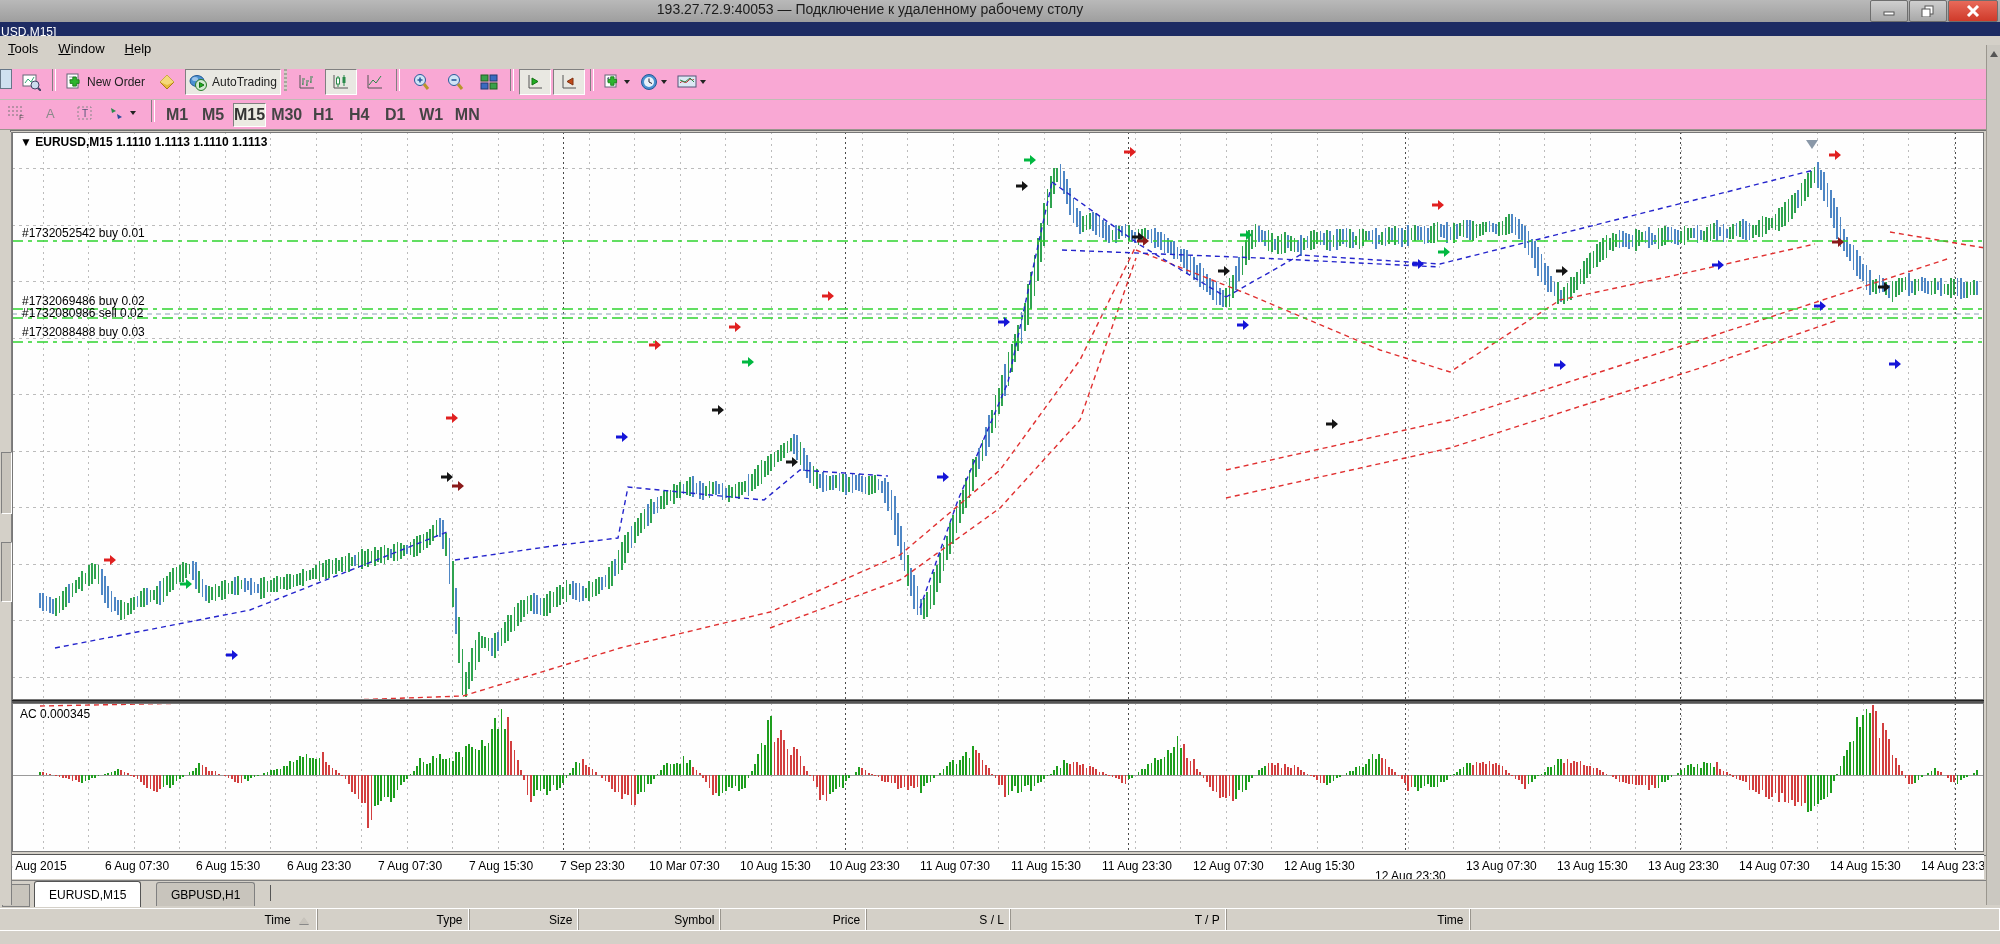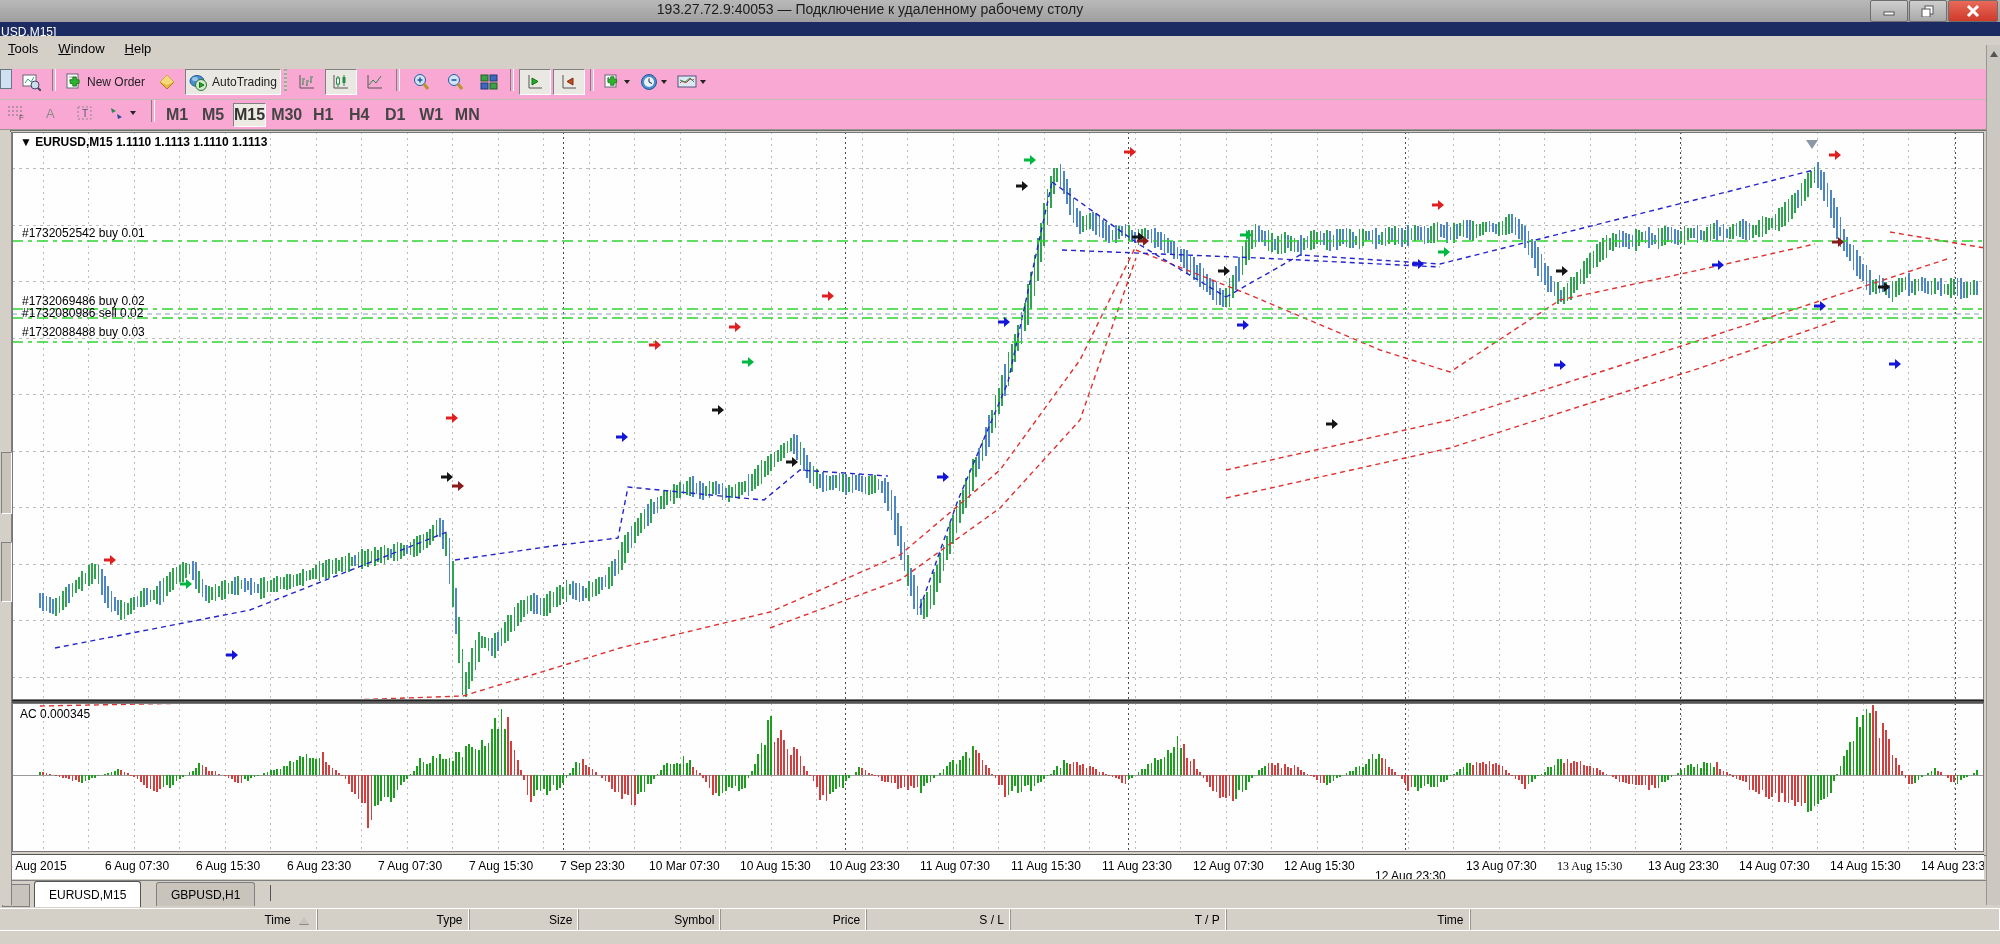--- a/index.html
+++ b/index.html
@@ -1655,21 +1655,21 @@
       <span class="ta-label" style="left: 637px;">10 Mar 07:30</span>
       <span class="ta-label" style="left: 728px;">10 Aug 15:30</span>
       <span class="ta-label" style="left: 817px;">10 Aug 23:30</span>
       <span class="ta-label" style="left: 908px;">11 Aug 07:30</span>
       <span class="ta-label" style="left: 999px;">11 Aug 15:30</span>
       <span class="ta-label" style="left: 1090px;">11 Aug 23:30</span>
       <span class="ta-label" style="left: 1181px;">12 Aug 07:30</span>
       <span class="ta-label" style="left: 1272px;">12 Aug 15:30</span>
       <span class="ta-label" style="left: 1363px; margin-top: 10px;">12 Aug 23:30</span>
       <span class="ta-label" style="left: 1454px;">13 Aug 07:30</span>
-      <span class="ta-label" style="left: 1545px; font-family: Liberation Serif, serif;">13 Aug 15:30</span>
+      <span class="ta-label" style="left: 1545px;">13 Aug 15:30</span>
       <span class="ta-label" style="left: 1636px;">13 Aug 23:30</span>
       <span class="ta-label" style="left: 1727px;">14 Aug 07:30</span>
       <span class="ta-label" style="left: 1818px;">14 Aug 15:30</span>
       <span class="ta-label" style="left: 1909px;">14 Aug 23:30</span>
     </div>
 
   <div id="tabs-row">
     <div class="tab-scroller"></div>
   <div class="chart-tab active" style="left: 34px;">EURUSD,M15</div>
       <div class="chart-tab" style="left: 156px;">GBPUSD,H1</div>

